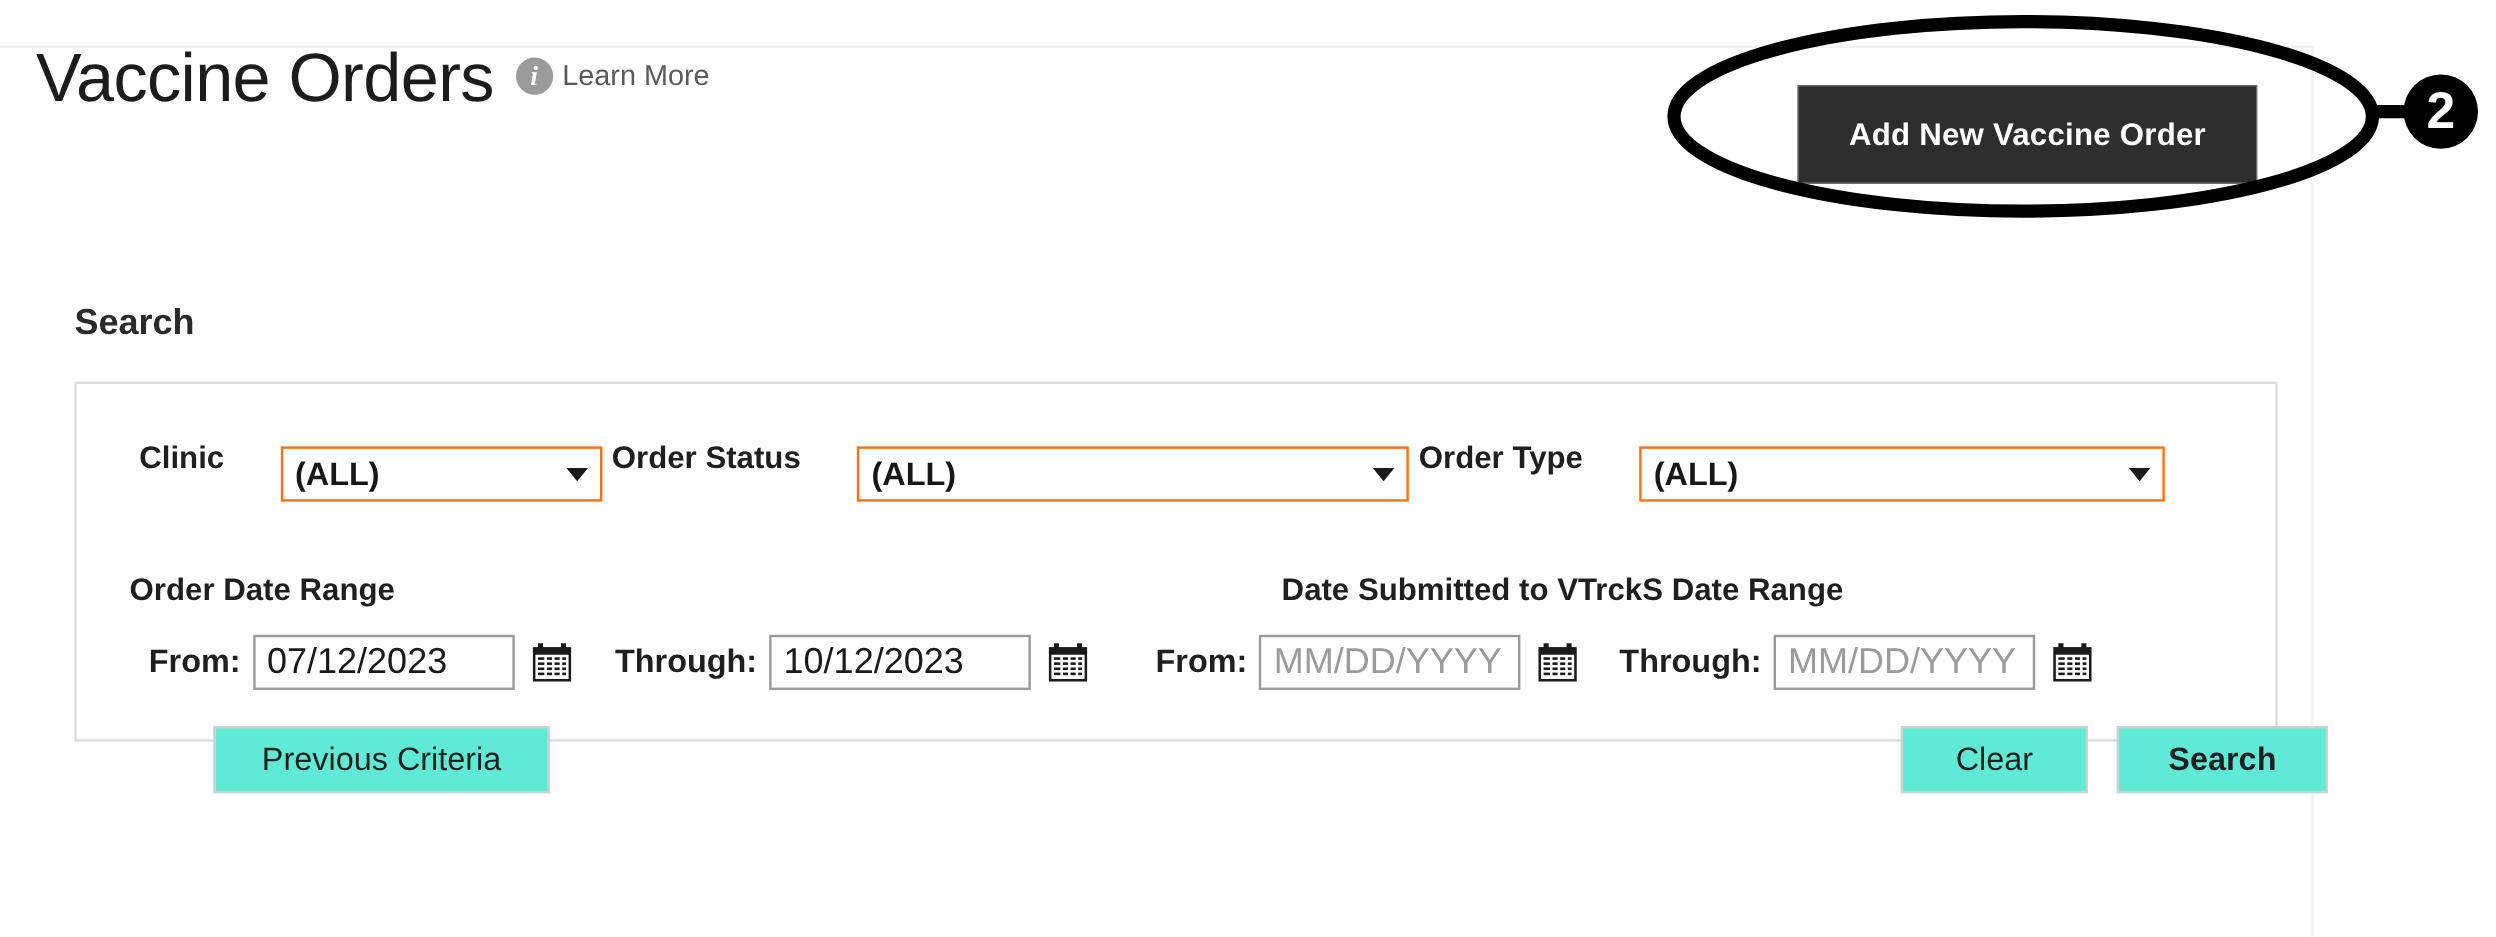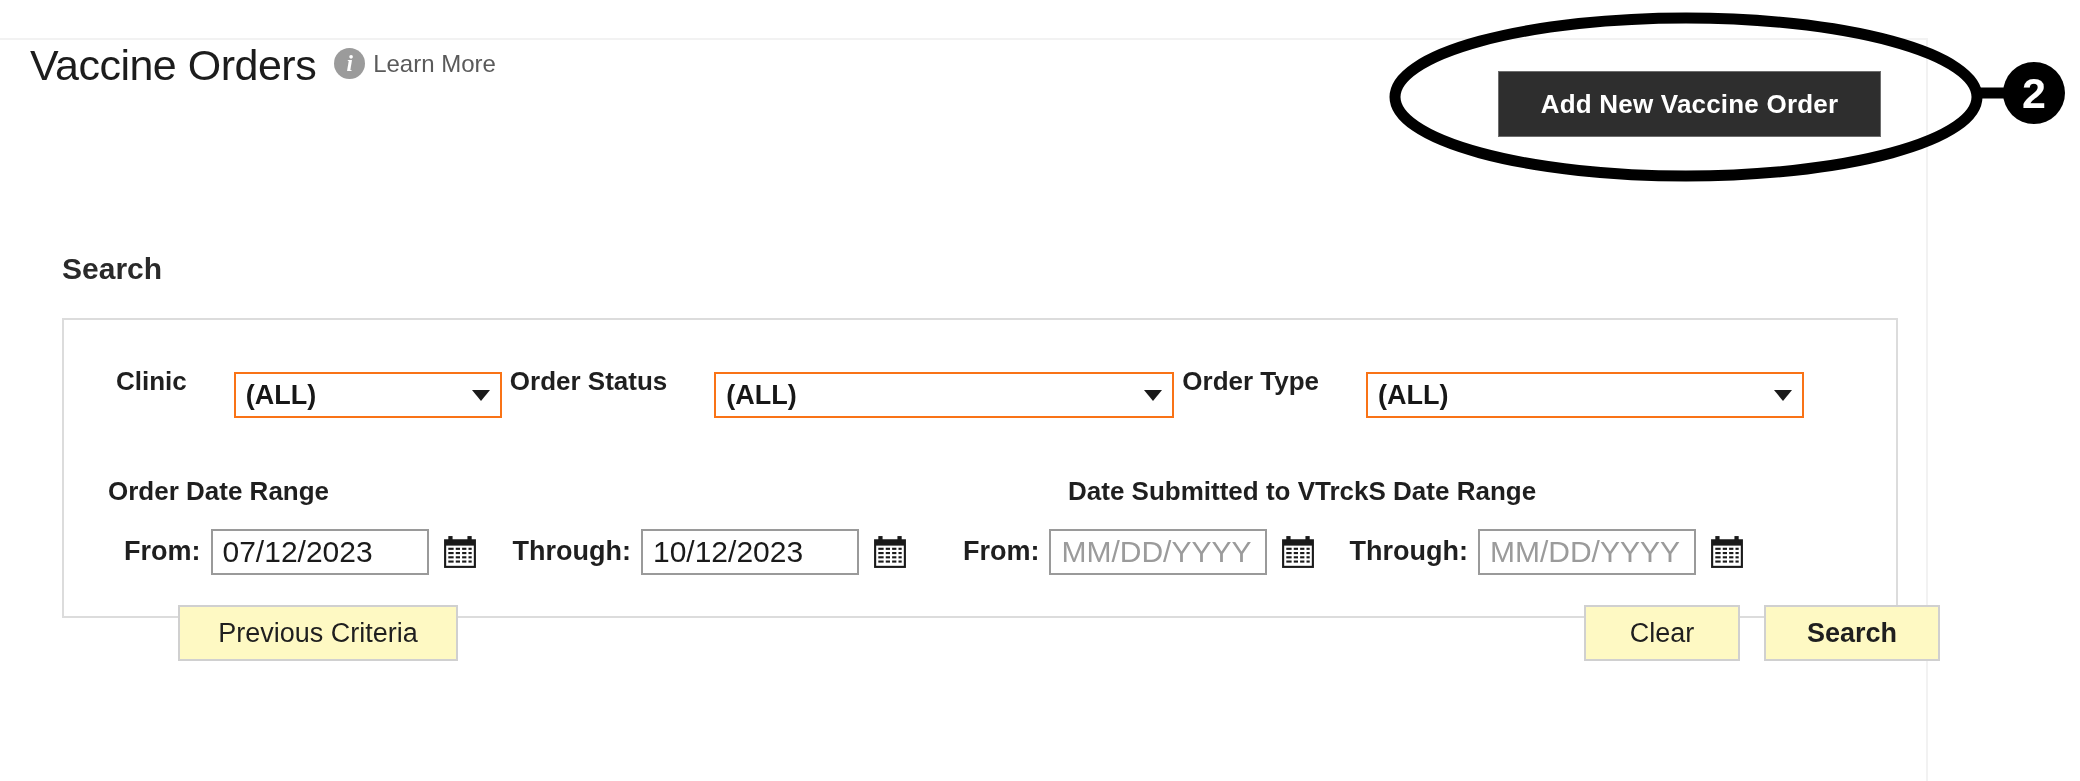--- a/index.html
+++ b/index.html
@@ -41,21 +41,21 @@
   
   .page-header {
     position: absolute;
     left: 30px;
     top: 20px;
     height: 90px;
     display: flex;
     align-items: center;
   }
   .page-title {
-    font-size: 43px;
+    font-size: 57px;
     font-weight: 400;
     letter-spacing: -0.5px;
     color: #1c1c1c;
     line-height: 1;
     white-space: nowrap;
   }
   .learn-more-wrap {
     display: flex;
     align-items: flex-end;
     margin-left: 18px;
@@ -82,21 +82,21 @@
     line-height: 31px;
     white-space: nowrap;
   }
 
   
   .add-new-btn {
     position: absolute;
     left: 1498px;
     top: 71px;
     width: 383px;
-    height: 66px;
+    height: 82px;
     background: #2e2e2e;
     border: 1px solid #6d6d6d;
     color: #ffffff;
     font-size: 26px;
     font-weight: 600;
     letter-spacing: 0.2px;
     display: flex;
     align-items: center;
     justify-content: center;
     box-sizing: border-box;
@@ -215,21 +215,21 @@
     width: 34px;
     height: 34px;
     margin-left: 14px;
     flex: none;
     cursor: pointer;
   }
 
   
   .btn-gray {
     height: 56px;
-    background: #fef9c3;
+    background: #5eead4;
     border: 2px solid #d0d0d0;
     box-sizing: border-box;
     font-size: 27px;
     color: #1f1f1f;
     display: flex;
     align-items: center;
     justify-content: center;
     cursor: pointer;
     font-family: "Liberation Sans", sans-serif;
     white-space: nowrap;

